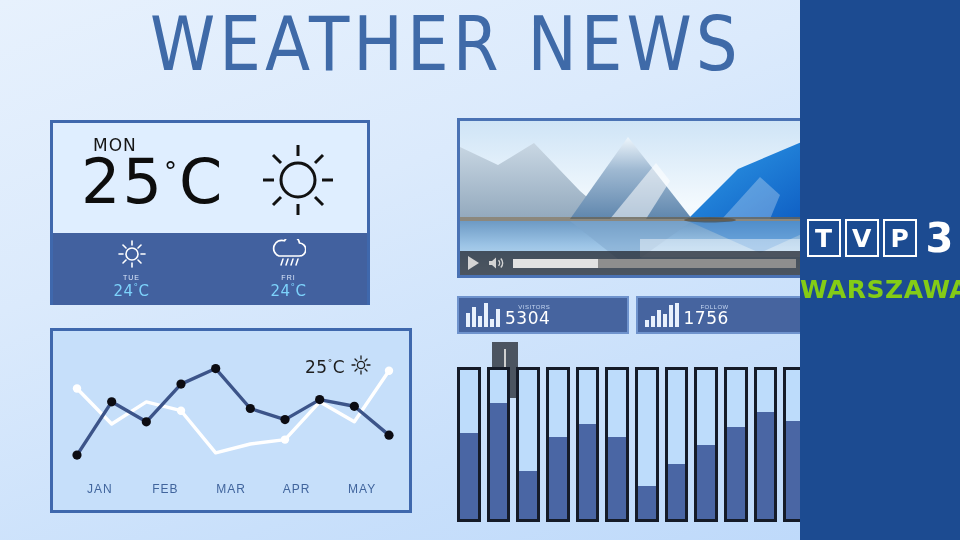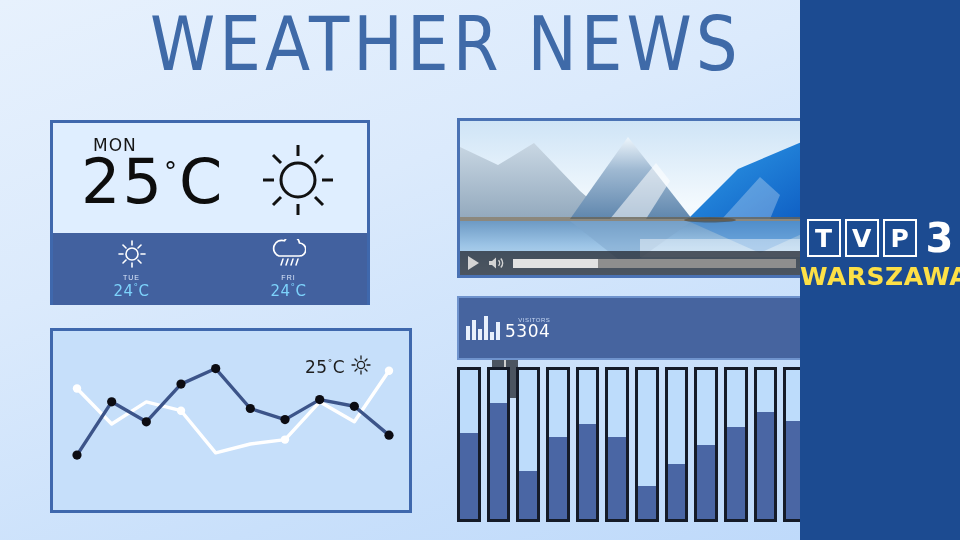--- a/index.html
+++ b/index.html
@@ -78,21 +78,21 @@
   .vc-vol{position:relative;width:18px;height:16px;}
   .vc-progress{flex:1;height:9px;background:#8e8e8e;position:relative;}
   .vc-progress .fill{position:absolute;left:0;top:0;bottom:0;width:30%;background:#e2e2e2;}
   .vol-pop{
     position:absolute;left:492px;bottom:142px;width:26px;height:56px;
     background:rgba(38,44,52,.78);
   }
   .vol-pop .track{position:absolute;left:50%;top:7px;bottom:7px;width:2px;margin-left:-1px;background:#cfcfcf;}
   .vol-pop .knob{position:absolute;left:50%;top:30px;width:7px;height:7px;margin-left:-3.5px;border-radius:50%;background:#ececec;}
 
-  .stats-row{position:absolute;left:457px;top:296px;width:350px;height:64px;display:flex;gap:7px;}
+  .stats-row{position:absolute;left:457px;top:296px;width:350px;height:38px;display:flex;gap:7px;}
   .stat-card{
     flex:1;border:2px solid #6f93cd;box-sizing:border-box;background:#46649f;
     display:flex;align-items:center;gap:5px;padding:0 7px;
   }
   .stat-bars{display:flex;align-items:flex-end;gap:2px;height:24px;}
   .stat-bars i{width:4px;background:#e8f0fc;display:block;}
   .stat-text{display:flex;flex-direction:column;align-items:flex-end;line-height:1;}
   .stat-text .lbl{font-size:6px;color:#c7d8f3;letter-spacing:.5px;}
   .stat-text .val{font-size:17px;color:#ffffff;font-family:"DejaVu Sans",sans-serif;letter-spacing:.5px;}
 
@@ -107,21 +107,21 @@
   .tvp-panel{position:absolute;left:800px;top:0;width:160px;height:540px;background:#1c4b91;}
   .tvp-logo{position:absolute;left:0;right:0;top:218px;text-align:center;}
   .tvp-row{display:inline-flex;align-items:center;gap:4px;}
   .tvp-box{
     border:2px solid #ffffff;display:flex;align-items:center;justify-content:center;
     width:30px;height:34px;color:#fff;font-size:25px;font-weight:700;
     font-family:"DejaVu Sans",sans-serif;line-height:1;
   }
   .tvp-three{color:#fff;font-size:40px;font-weight:700;margin-left:5px;font-family:"DejaVu Sans",sans-serif;line-height:1;}
   .tvp-city{
-    margin-top:4px;color:#fde047;font-size:25px;font-weight:700;letter-spacing:.5px;
+    margin-top:17px;color:#84cc16;font-size:25px;font-weight:700;letter-spacing:.5px;
     font-family:"DejaVu Sans",sans-serif;
   }
 </style>
 </head>
 <body>
 
 <div class="stage">
 
   <div class="header-title">WEATHER NEWS</div>
 
@@ -220,20 +220,27 @@
             <line x1="1" y1="10" x2="4" y2="10"></line>
               <line x1="16" y1="10" x2="19" y2="10"></line>
             <line x1="4" y1="4" x2="6" y2="6"></line>
               <line x1="14" y1="14" x2="16" y2="16"></line>
             <line x1="16" y1="4" x2="14" y2="6"></line>
               <line x1="6" y1="14" x2="4" y2="16"></line>
           </g>
         </svg>
       </span>
     </div>
+    <div class="month-row" id="month-row">
+        <span>JAN</span>
+        <span>FEB</span>
+        <span>MAR</span>
+        <span>APR</span>
+        <span>MAY</span>
+      </div>
   </div>
 
   <div class="video-card">
     <svg class="video-scene" viewBox="0 0 344 154" preserveAspectRatio="none">
       <defs>
         <linearGradient id="skyG" x1="0" y1="0" x2="0" y2="1">
           <stop offset="0%" stop-color="#cfe4f6"></stop>
           <stop offset="55%" stop-color="#f4fafe"></stop>
           <stop offset="100%" stop-color="#e9f4fd"></stop>
         </linearGradient>
@@ -299,20 +306,34 @@
           <i style="height: 24px;"></i>
           <i style="height: 8px;"></i>
           <i style="height: 18px;"></i>
         </span>
       <span class="stat-text">
         <span class="lbl">VISITORS</span>
         <span class="val">5304</span>
       </span>
     </div>
 
+    <div class="stat-card">
+      <span class="stat-bars" id="bars-1">
+          <i style="height: 7px;"></i>
+          <i style="height: 11px;"></i>
+          <i style="height: 17px;"></i>
+          <i style="height: 13px;"></i>
+          <i style="height: 22px;"></i>
+          <i style="height: 24px;"></i>
+        </span>
+      <span class="stat-text">
+        <span class="lbl">FOLLOW</span>
+        <span class="val">1756</span>
+      </span>
+    </div>
 
 
   </div>
 
   <div class="gauges" id="gauges">
       <div class="gauge">
         <div class="fill" style="height: 58%;"></div>
       </div>
       <div class="gauge">
         <div class="fill" style="height: 78%;"></div>

